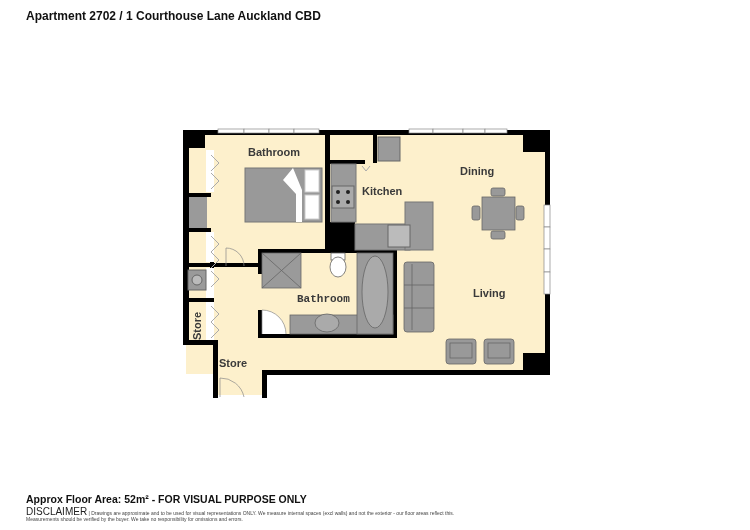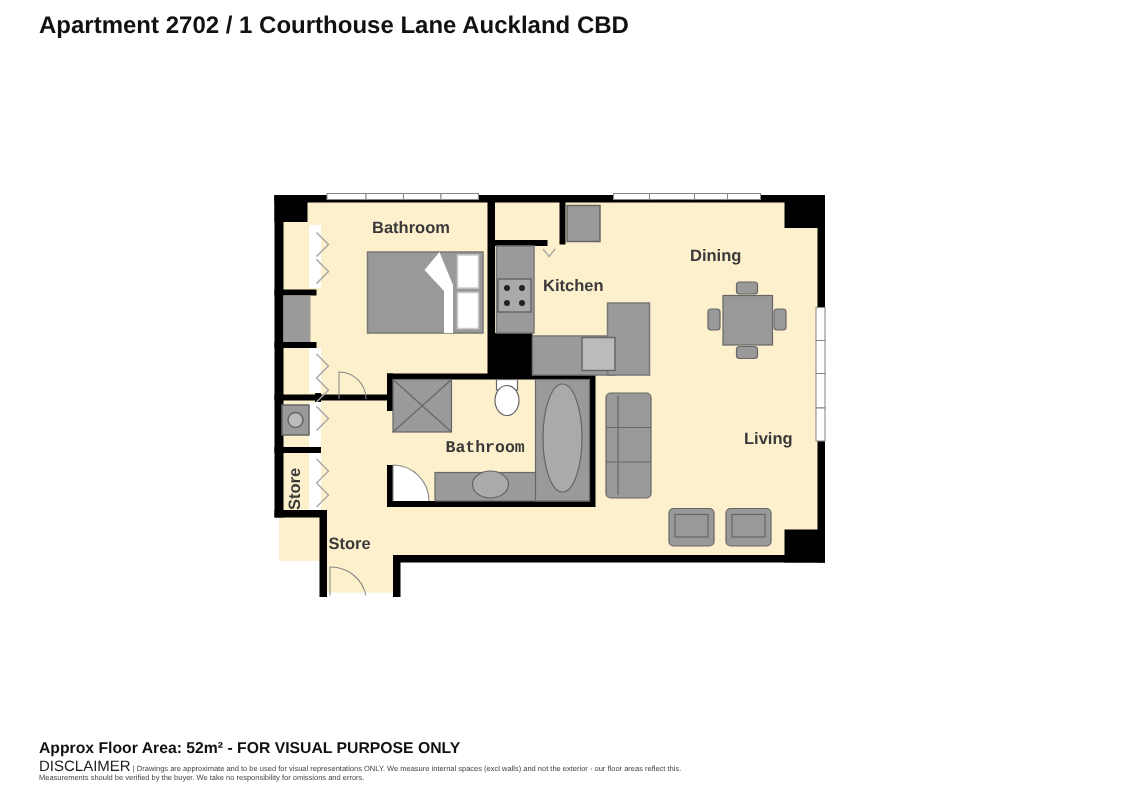--- a/index.html
+++ b/index.html
@@ -1,17 +1,17 @@
 <!DOCTYPE html>
 <html><head>
 <meta charset="utf-8">
 <style>
   html,body{margin:0;padding:0;background:#fff;}
   body{width:750px;height:530px;position:relative;overflow:hidden;font-family:"Liberation Sans",sans-serif;}
-  .title{position:absolute;left:26px;top:9px;font-size:16px;font-weight:bold;color:#111;text-align:right;}
+  .title{position:absolute;left:26px;top:9px;font-size:12px;font-weight:bold;color:#111;text-align:right;}
   .plan{position:absolute;left:0;top:0;}
   .room-label{position:absolute;font-size:11px;font-weight:bold;color:#3a3a3a;}
   .footer-area{position:absolute;left:26px;top:493px;font-size:10.5px;font-weight:bold;color:#111;}
   .disc1{position:absolute;left:26px;top:506px;font-size:5px;color:#444;white-space:nowrap;}
   .disc1 .dk{font-size:10px;color:#222;}
   .disc2{position:absolute;left:26px;top:516px;font-size:5px;color:#444;white-space:nowrap;}
   .store-lbl{transform:rotate(-90deg);transform-origin:left top;}
 </style>
 </head>
 <body>
@@ -149,20 +149,20 @@
     <ellipse cx="338" cy="267" rx="8" ry="10" fill="#fff"></ellipse>
   </g>
   <path d="M262,334 L262,310 A24,24 0 0,1 286,334" fill="#fff" stroke="#888" stroke-width="0.7"></path>
 
   <path d="M220,397 L220,378 A24,24 0 0,1 244,397" fill="none" stroke="#888" stroke-width="0.7"></path>
 </svg>
 
 <div class="room-label" style="left:248px;top:146px;">Bathroom</div>
 <div class="room-label" style="left:362px;top:185px;">Kitchen</div>
 <div class="room-label" style="left:460px;top:165px;text-align:right;">Dining</div>
-<div class="room-label" style="left:496px;top:287px;">Living</div>
+<div class="room-label" style="left:473px;top:287px;">Living</div>
 <div class="room-label" style="left:297px;top:293px;font-family:Liberation Mono, monospace;">Bathroom</div>
 <div class="room-label store-lbl" style="left:191px;top:340px;">Store</div>
 <div class="room-label" style="left:219px;top:357px;">Store</div>
 
 <div class="footer-area">Approx Floor Area: 52m² - FOR VISUAL PURPOSE ONLY</div>
 <div class="disc1"><span class="dk">DISCLAIMER</span> <span>| Drawings are approximate and to be used for visual representations ONLY. We measure internal spaces (excl walls) and not the exterior - our floor areas reflect this.</span></div>
 <div class="disc2">Measurements should be verified by the buyer. We take no responsibility for omissions and errors.</div>
 
 </body></html>

